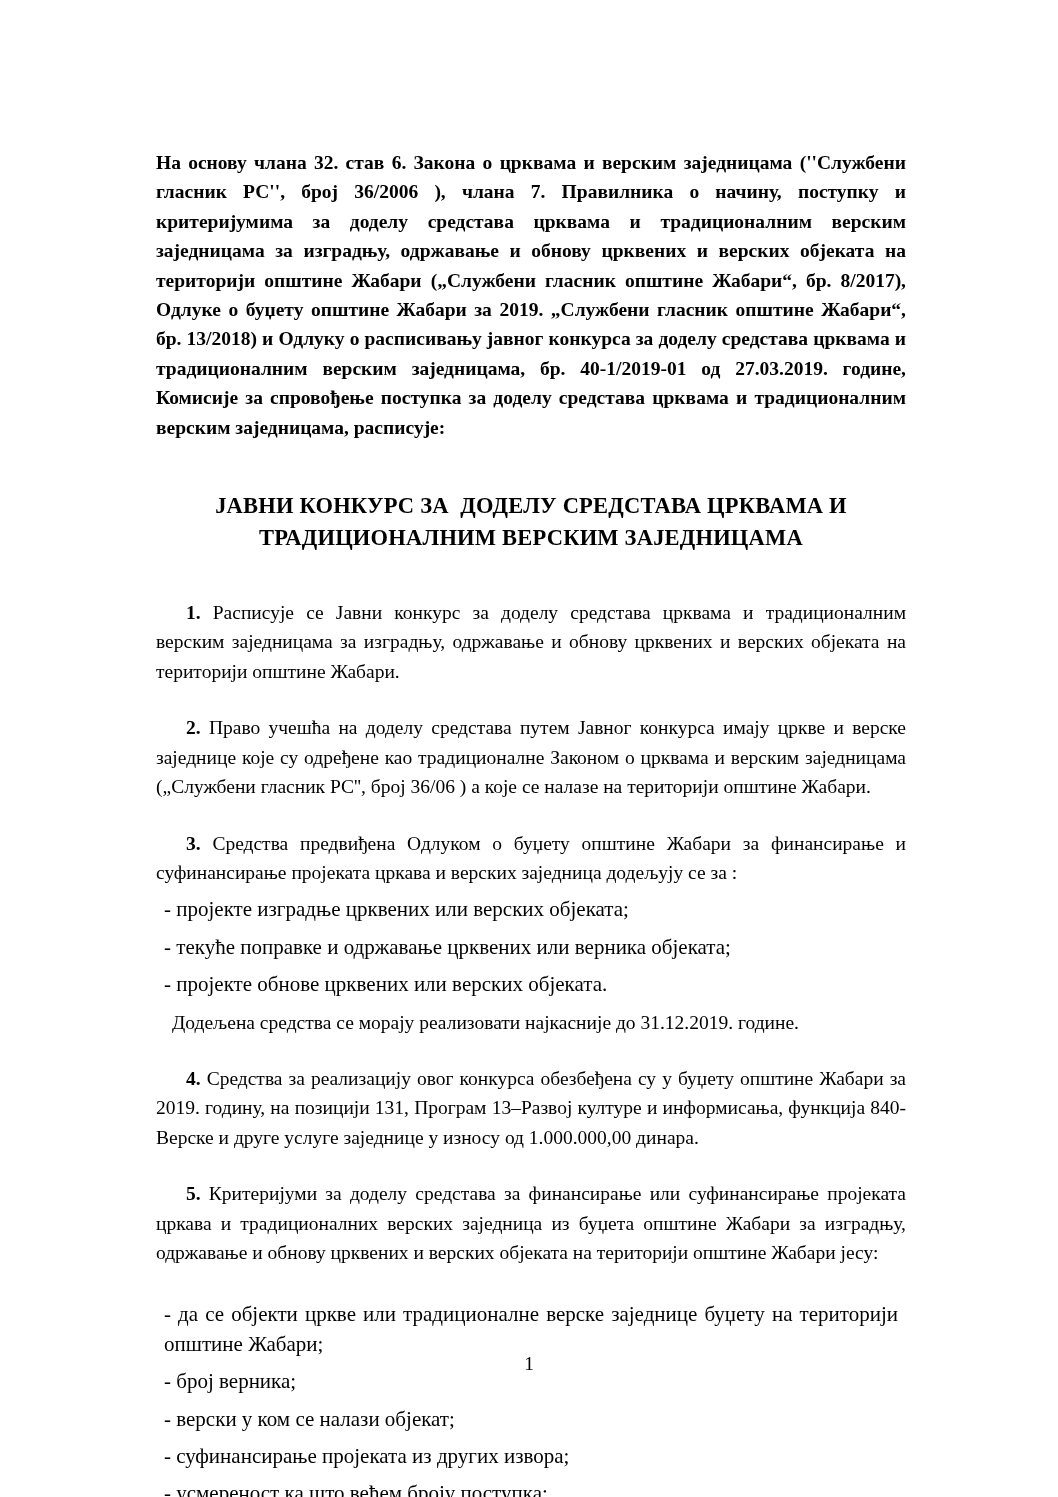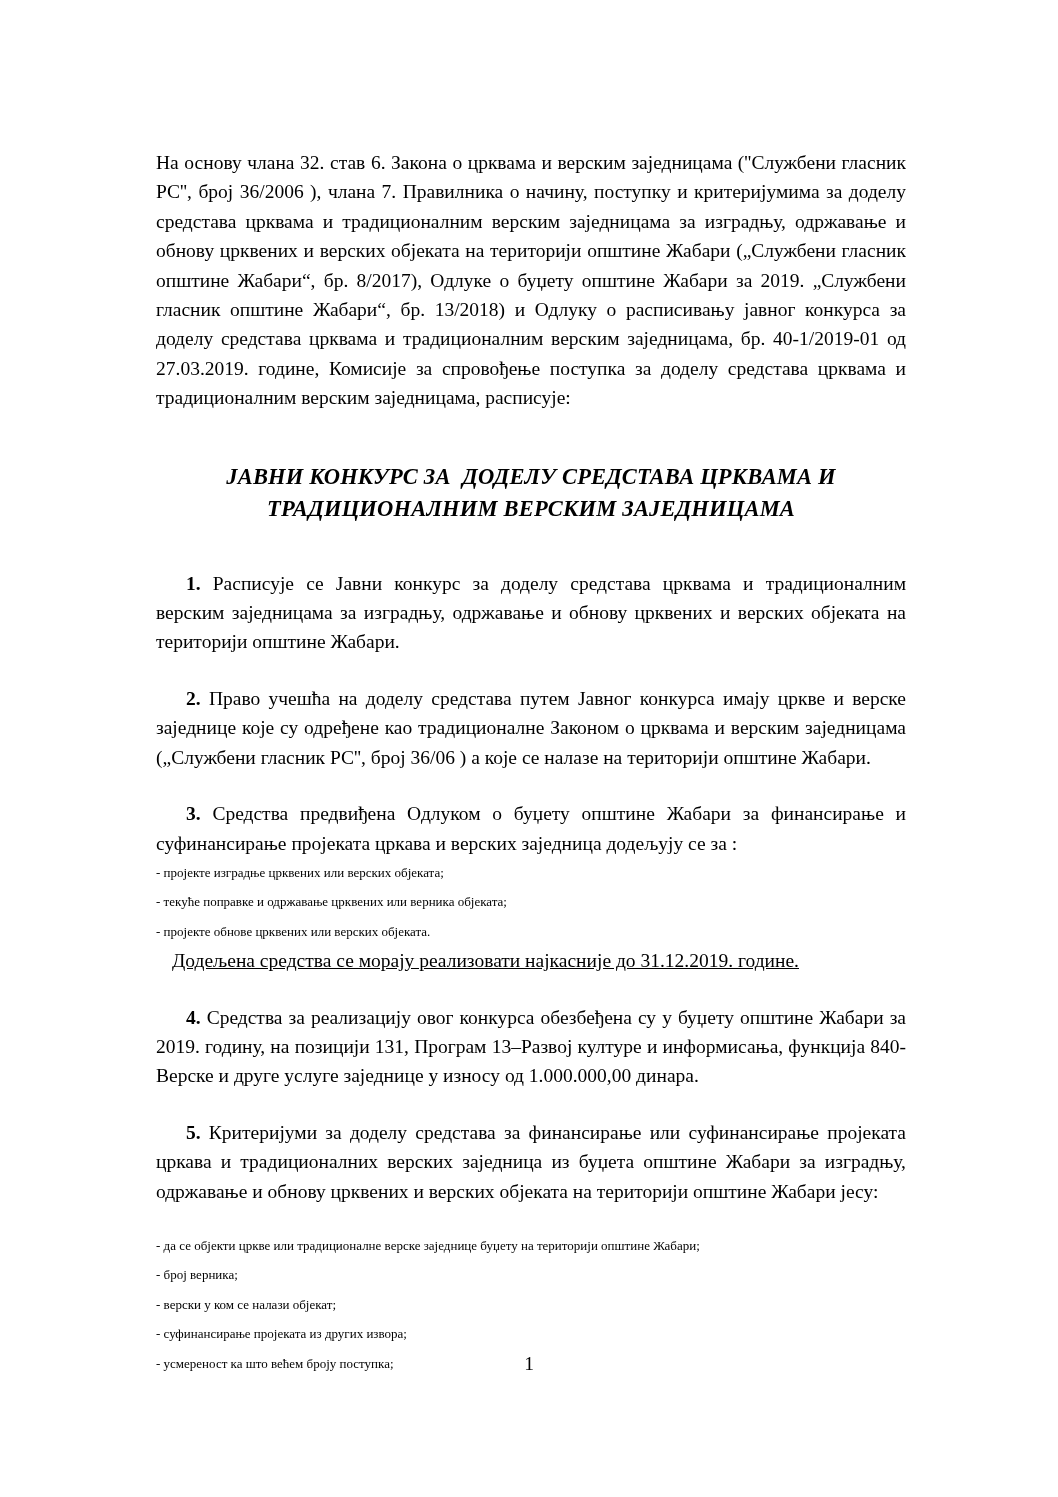--- a/index.html
+++ b/index.html
@@ -37,20 +37,21 @@
     text-align: justify;
     text-justify: inter-word;
     font-size: 19.5px;
     line-height: 29.4px;
     margin: 0;
     hyphens: none;
   }
 
   .para.intro {
     text-indent: 0;
+    font-weight: bold;
   }
 
   .numbered {
     text-align: justify;
     font-size: 19.5px;
     line-height: 29.4px;
     margin: 0;
     text-indent: 30px;
   }
 
@@ -68,42 +69,40 @@
     font-size: 22.5px;
     font-weight: bold;
     line-height: 32px;
     letter-spacing: 0.2px;
     margin: 0;
   }
 
   .title-line {
     display: block;
     white-space: pre;
-    font-style: italic;
   }
 
   .dash-line {
     text-align: left;
-    font-size: 13px;
+    font-size: 21px;
     line-height: 29.4px;
-    margin: 0;
+    margin: 8px;
     white-space: normal;
   }
 
   .dash-line.wrapline {
     text-align: justify;
   }
 
   .indent-line {
     text-align: left;
     font-size: 19.5px;
     line-height: 29.4px;
     margin: 0;
     text-indent: 16px;
-    text-decoration: underline;
   }
 
   .page-number {
     position: absolute;
     left: 0;
     top: 1352px;
     width: 1058px;
     text-align: center;
     font-size: 19.5px;
     line-height: 24px;

